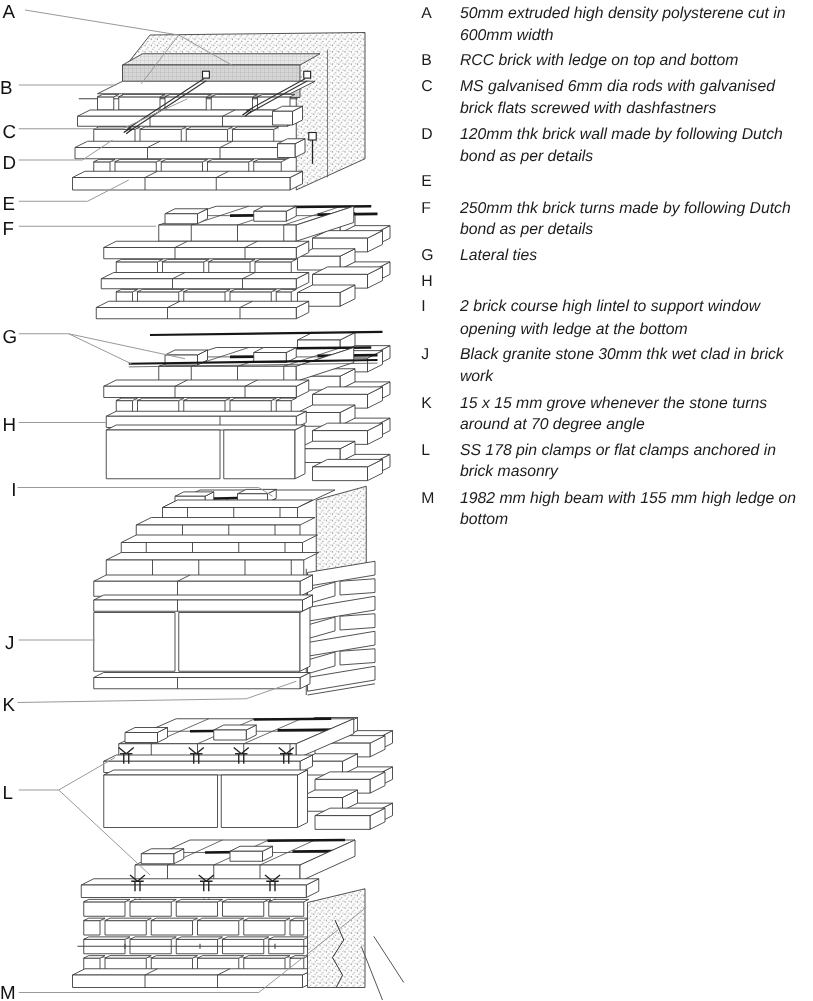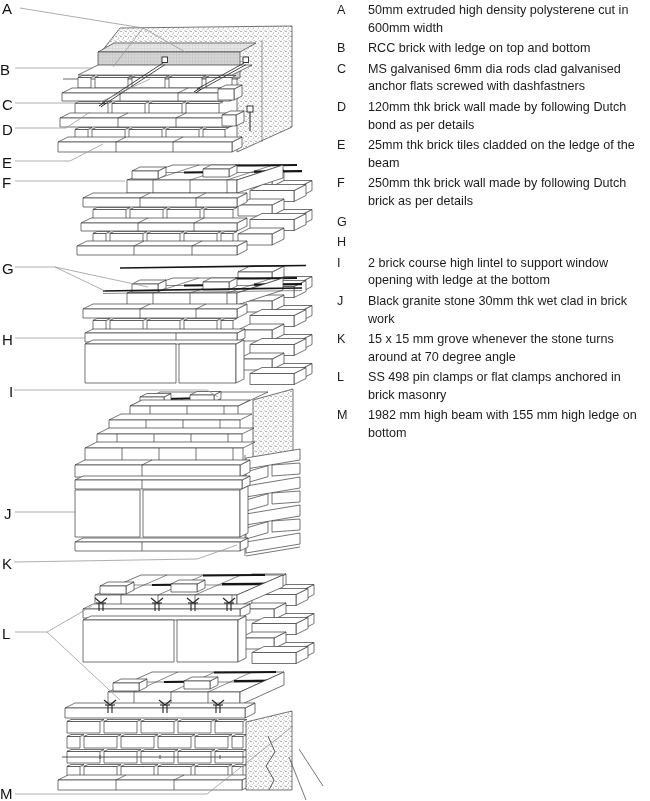--- a/index.html
+++ b/index.html
@@ -2,21 +2,21 @@
 <html><head>
 <meta charset="utf-8">
 <style>
   html,body{margin:0;padding:0;background:#fff;}
   .screen{position:relative;width:650px;height:801px;background:#ffffff;overflow:hidden;
           font-family:"Liberation Sans", sans-serif;}
   #drawing{position:absolute;left:0;top:0;}
   .legend{position:absolute;left:322px;top:2px;width:322px;color:#1c1c1c;}
   .legend-item{display:flex;align-items:flex-start;margin-bottom:3px;}
   .legend-letter{width:31px;flex:0 0 31px;padding-left:15px;font-size:12.6px;line-height:17.6px;}
-  .legend-text{flex:1;font-size:12.6px;line-height:17.6px;}
+  .legend-text{flex:1;font-size:12.6px;line-height:17.6px;font-style:italic;}
   svg text.callout{font-family:"Liberation Sans",sans-serif;font-size:15px;fill:#111;}
 </style>
 </head>
 <body>
 
 <div class="screen">
   <svg id="drawing" width="330" height="801" viewBox="0 0 330 801" xmlns="http://www.w3.org/2000/svg">
     <defs>
       <pattern id="stip" width="5" height="5" patternUnits="userSpaceOnUse">
         <rect width="5" height="5" fill="#fdfdfd"></rect>
@@ -593,40 +593,40 @@
       <div class="legend-text">50mm extruded high density polysterene cut in 600mm width</div>
     </div>
 
     <div class="legend-item">
       <div class="legend-letter">B</div>
       <div class="legend-text">RCC brick with ledge on top and bottom</div>
     </div>
 
     <div class="legend-item">
       <div class="legend-letter">C</div>
-      <div class="legend-text">MS galvanised 6mm dia rods clad galvanised anchor flats screwed with dashfastners</div>
+      <div class="legend-text">MS galvanised 6mm dia rods with galvanised brick flats screwed with dashfastners</div>
     </div>
 
     <div class="legend-item">
       <div class="legend-letter">D</div>
       <div class="legend-text">120mm thk brick wall made by following Dutch bond as per details</div>
     </div>
 
     <div class="legend-item">
       <div class="legend-letter">E</div>
-      <div class="legend-text">25mm thk brick tiles cladded on the ledge of the beam</div>
     </div>
 
     <div class="legend-item">
       <div class="legend-letter">F</div>
-      <div class="legend-text">250mm thk brick wall made by following Dutch brick as per details</div>
+      <div class="legend-text">250mm thk brick turns made by following Dutch bond as per details</div>
     </div>
 
     <div class="legend-item">
       <div class="legend-letter">G</div>
+      <div class="legend-text">Lateral ties</div>
     </div>
 
     <div class="legend-item">
       <div class="legend-letter">H</div>
     </div>
 
     <div class="legend-item">
       <div class="legend-letter">I</div>
       <div class="legend-text">2 brick course high lintel to support window opening with ledge at the bottom</div>
     </div>
@@ -636,21 +636,21 @@
       <div class="legend-text">Black granite stone 30mm thk wet clad in brick work</div>
     </div>
 
     <div class="legend-item">
       <div class="legend-letter">K</div>
       <div class="legend-text">15 x 15 mm grove whenever the stone turns around at 70 degree angle</div>
     </div>
 
     <div class="legend-item">
       <div class="legend-letter">L</div>
-      <div class="legend-text">SS 498 pin clamps or flat clamps anchored in brick masonry</div>
+      <div class="legend-text">SS 178 pin clamps or flat clamps anchored in brick masonry</div>
     </div>
 
     <div class="legend-item">
       <div class="legend-letter">M</div>
       <div class="legend-text">1982 mm high beam with 155 mm high ledge on bottom</div>
     </div>
   </div>
 
 </div>
 

